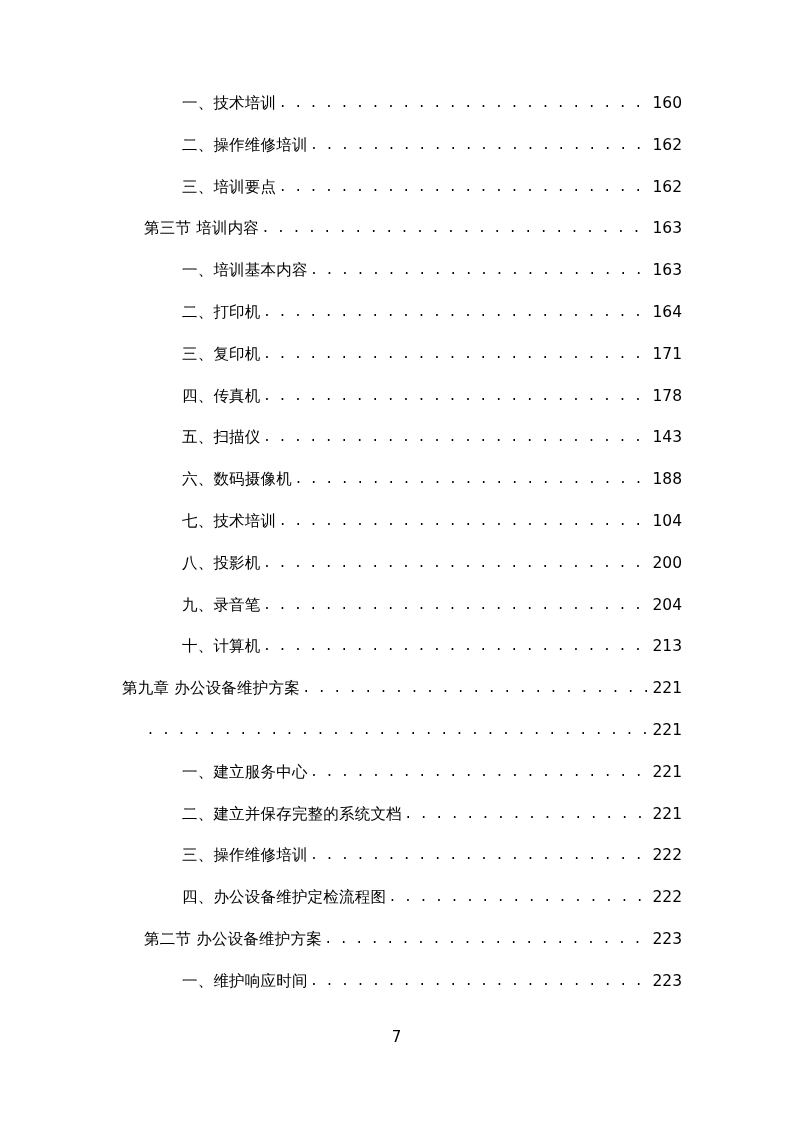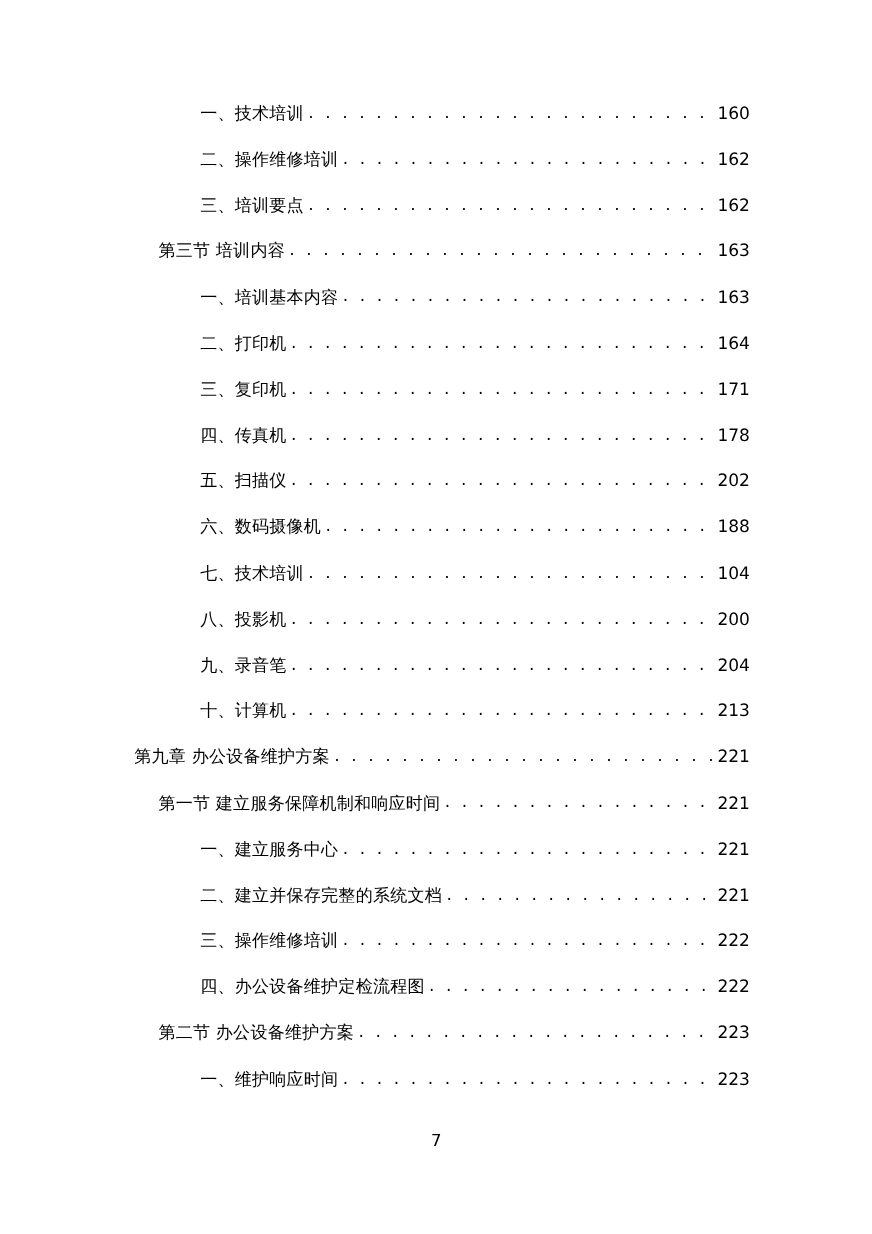--- a/index.html
+++ b/index.html
@@ -48,21 +48,21 @@
     overflow: hidden;
     white-space: nowrap;
     font-size: 15.5px;
     letter-spacing: 2.8px;
     color: #000;
     position: relative;
     top: -1px;
   }
   .toc-page {
     flex: 0 0 auto;
-    text-align: center;
+    text-align: right;
     min-width: 30px;
     font-size: 15.5px;
   }
   .page-number {
     position: absolute;
     top: 1028px;
     left: 0;
     width: 793px;
     text-align: center;
     font-size: 15px;
@@ -118,21 +118,21 @@
       <div class="toc-entry lvl-item">
         <span class="indent"></span>
         <span class="toc-title">四、传真机</span>
         <span class="toc-dots">. . . . . . . . . . . . . . . . . . . . . . . . . . . . . . . . . . . . . . . . . . . . . . . . . . . . . . . . . . . . . .</span>
         <span class="toc-page">178</span>
       </div>
       <div class="toc-entry lvl-item">
         <span class="indent"></span>
         <span class="toc-title">五、扫描仪</span>
         <span class="toc-dots">. . . . . . . . . . . . . . . . . . . . . . . . . . . . . . . . . . . . . . . . . . . . . . . . . . . . . . . . . . . . . .</span>
-        <span class="toc-page">202</span>
+        <span class="toc-page">143</span>
       </div>
       <div class="toc-entry lvl-item">
         <span class="indent"></span>
         <span class="toc-title">六、数码摄像机</span>
         <span class="toc-dots">. . . . . . . . . . . . . . . . . . . . . . . . . . . . . . . . . . . . . . . . . . . . . . . . . . . . . . . . . . . . . .</span>
         <span class="toc-page">188</span>
       </div>
       <div class="toc-entry lvl-item">
         <span class="indent"></span>
         <span class="toc-title">七、技术培训</span>
@@ -158,21 +158,20 @@
         <span class="toc-page">213</span>
       </div>
       <div class="toc-entry lvl-chapter">
         <span class="indent"></span>
         <span class="toc-title">第九章  办公设备维护方案</span>
         <span class="toc-dots">. . . . . . . . . . . . . . . . . . . . . . . . . . . . . . . . . . . . . . . . . . . . . . . . . . . . . . . . . . . . . .</span>
         <span class="toc-page">221</span>
       </div>
       <div class="toc-entry lvl-section">
         <span class="indent"></span>
-        <span class="toc-title">第一节  建立服务保障机制和响应时间</span>
         <span class="toc-dots">. . . . . . . . . . . . . . . . . . . . . . . . . . . . . . . . . . . . . . . . . . . . . . . . . . . . . . . . . . . . . .</span>
         <span class="toc-page">221</span>
       </div>
       <div class="toc-entry lvl-item">
         <span class="indent"></span>
         <span class="toc-title">一、建立服务中心</span>
         <span class="toc-dots">. . . . . . . . . . . . . . . . . . . . . . . . . . . . . . . . . . . . . . . . . . . . . . . . . . . . . . . . . . . . . .</span>
         <span class="toc-page">221</span>
       </div>
       <div class="toc-entry lvl-item">

